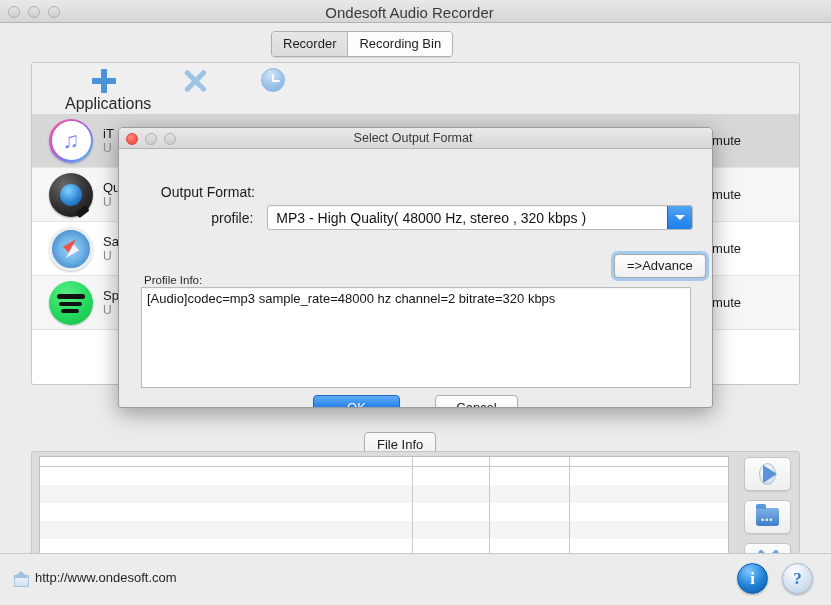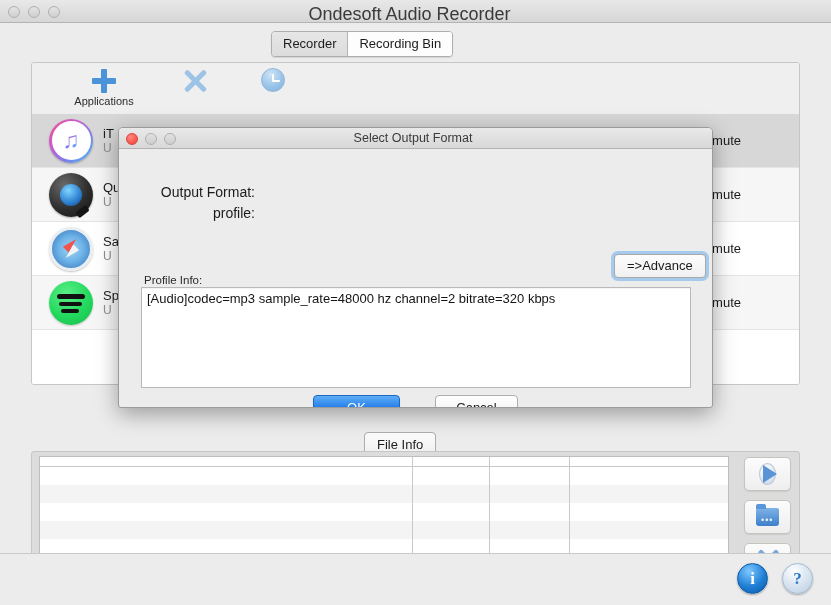--- a/index.html
+++ b/index.html
@@ -25,21 +25,21 @@
     flex: 0 0 23px;
   }
   .traffic { position: absolute; left: 8px; top: 6px; display: flex; gap: 8px; }
   .tl-dot {
     width: 12px; height: 12px; border-radius: 50%;
     background: linear-gradient(to bottom,#e4e4e4,#cfcfcf);
     border: 1px solid #b0b0b0;
   }
   .win-title {
     position: absolute; left: 0; right: 12px; top: 4px;
-    text-align: center; font-size: 18px; color: #3a3a3a;
+    text-align: center; font-size: 15px; color: #3a3a3a;
   }
 
   
   .tabstrip { position: relative; height: 31px; flex: 0 0 31px; }
   .tabs {
     position: absolute; left: 271px; top: 39px - 23px;
     display: flex;
     border: 1px solid #aeaeae; border-radius: 4px;
     overflow: hidden;
     box-shadow: 0 1px 1px rgba(0,0,0,.10);
@@ -65,21 +65,21 @@
     border: 1px solid #c6c6c6;
     border-radius: 3px;
     overflow: hidden;
   }
   .toolbar { position: relative; height: 51px; background: #efefef; }
   .tool-item {
     position: absolute; top: 5px;
     width: 78px; text-align: center;
   }
   .tool-glyph { height: 26px; line-height: 26px; }
-  .tool-label { font-size: 11px; color: #2b2b2b; margin-top: 1px; }
+  .tool-label { font-size: 16px; color: #2b2b2b; margin-top: 1px; }
 
   .plus-icon { display:inline-block; position: relative; width: 26px; height: 26px; }
   .plus-icon:before, .plus-icon:after {
     content:""; position:absolute; background:#4b93d8; border-radius:1px;
   }
   .plus-icon:before { left: 10px; top: 1px; width: 6px; height: 24px; }
   .plus-icon:after  { left: 1px; top: 10px; width: 24px; height: 6px; }
 
   .x-icon { display:inline-block; position:relative; width:26px; height:26px; }
   .x-icon:before, .x-icon:after {
@@ -515,20 +515,24 @@
               <span class="folder-dots">•••</span>
             </span>
         </div>
         <div class="sbtn">
           <span class="x-big"></span>
         </div>
       </div>
     </div>
 
     <div class="footer">
+      <div class="home-link">
+        <span class="home-ico"></span>
+        <span class="home-url">http://www.ondesoft.com</span>
+      </div>
       <div class="f-btns">
         <div class="circ-btn info-btn">i</div>
         <div class="circ-btn help-btn">?</div>
       </div>
     </div>
 
     <div class="dialog" style="top:73px">
       <div class="dlg-title">
         <div class="dlg-traffic">
           <div class="dlg-dot red"></div>
@@ -539,20 +543,26 @@
       </div>
 
       <div class="dlg-body">
 
         <div class="field-row" style="left:24px; top:35px; width:550px;">
           <div class="field-label" style="width:112px">Output Format:</div>
         </div>
 
         <div class="field-row" style="left:24px; top:56px; width:550px;">
           <div class="field-label" style="width:112px">profile:</div>
+          <div class="combo" style="width:432px; margin-left:14px">
+            <div class="combo-val">MP3 - High Quality( 48000 Hz, stereo , 320 kbps  )</div>
+            <div class="combo-btn">
+                <span class="chev"></span>
+              </div>
+          </div>
         </div>
 
         <div class="adv-wrap" style="left:492px; top:102px">
           <div class="adv-btn">=&gt;Advance</div>
         </div>
 
         <div class="pinfo-label" style="left:25px; top:125px">Profile Info:</div>
         <div class="pinfo-box" style="left:22px; top:138px">[Audio]codec=mp3 sample_rate=48000 hz channel=2 bitrate=320 kbps</div>
 
         <div class="dlg-btns" style="top:246px">

